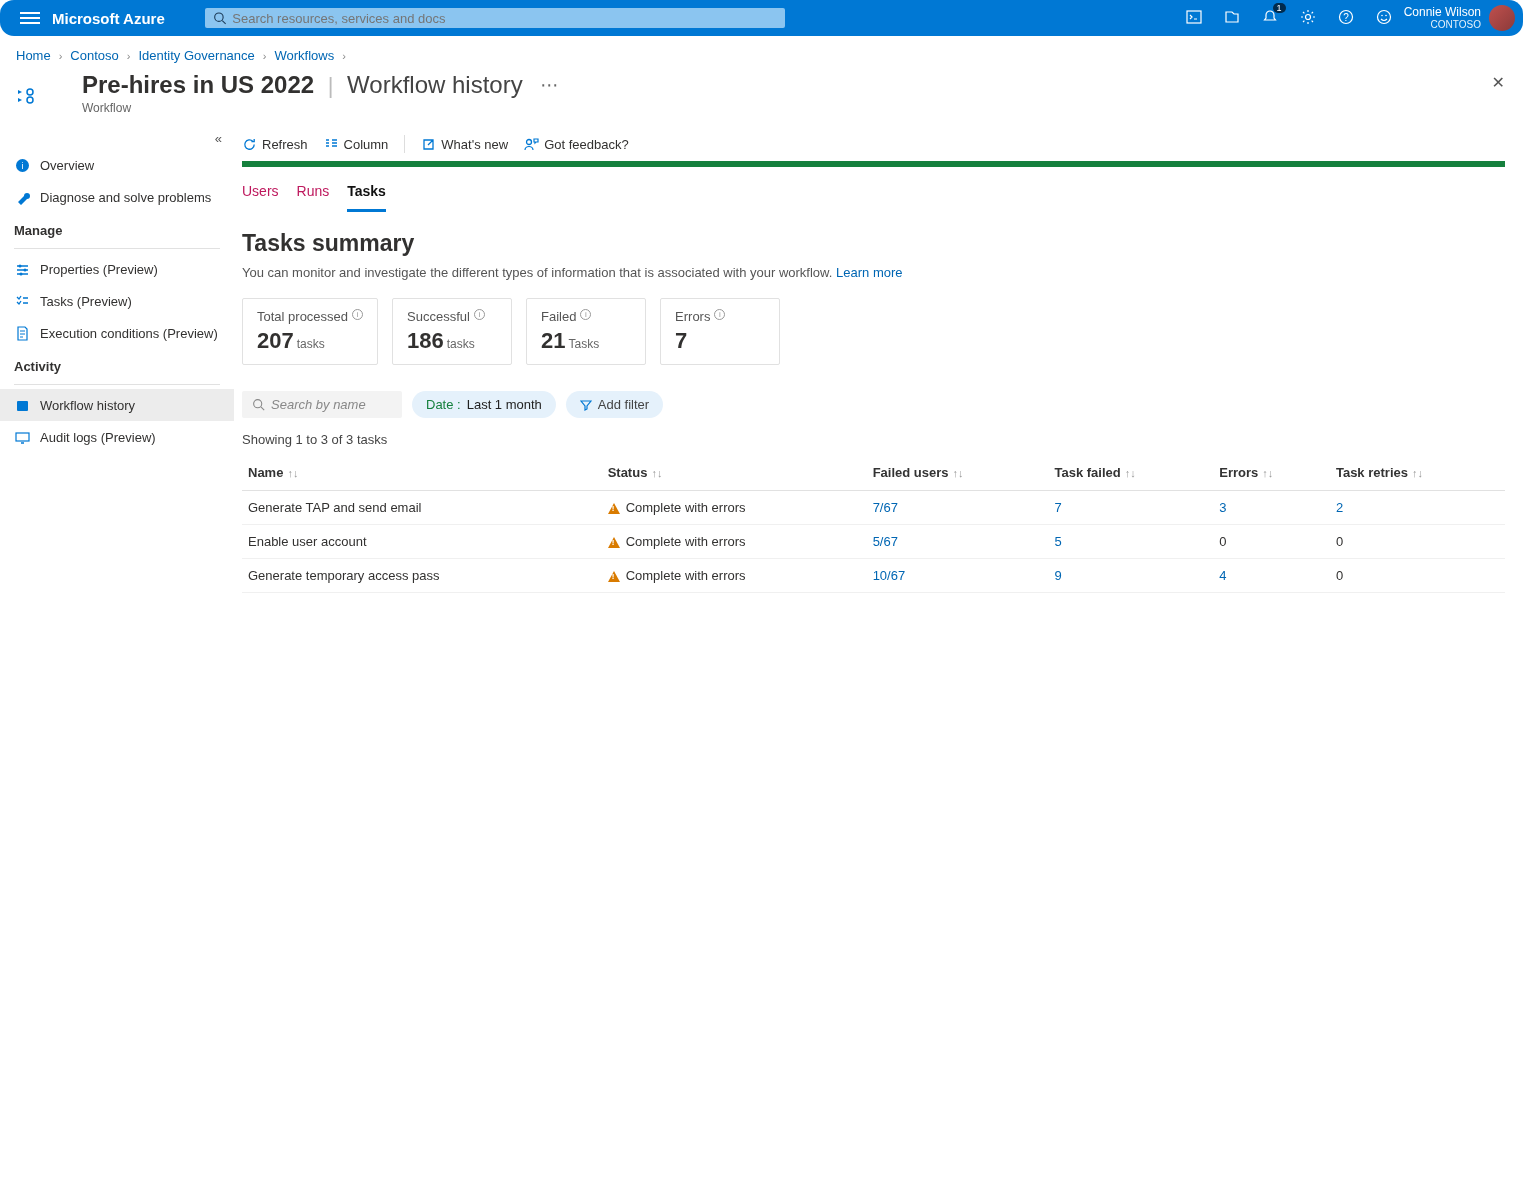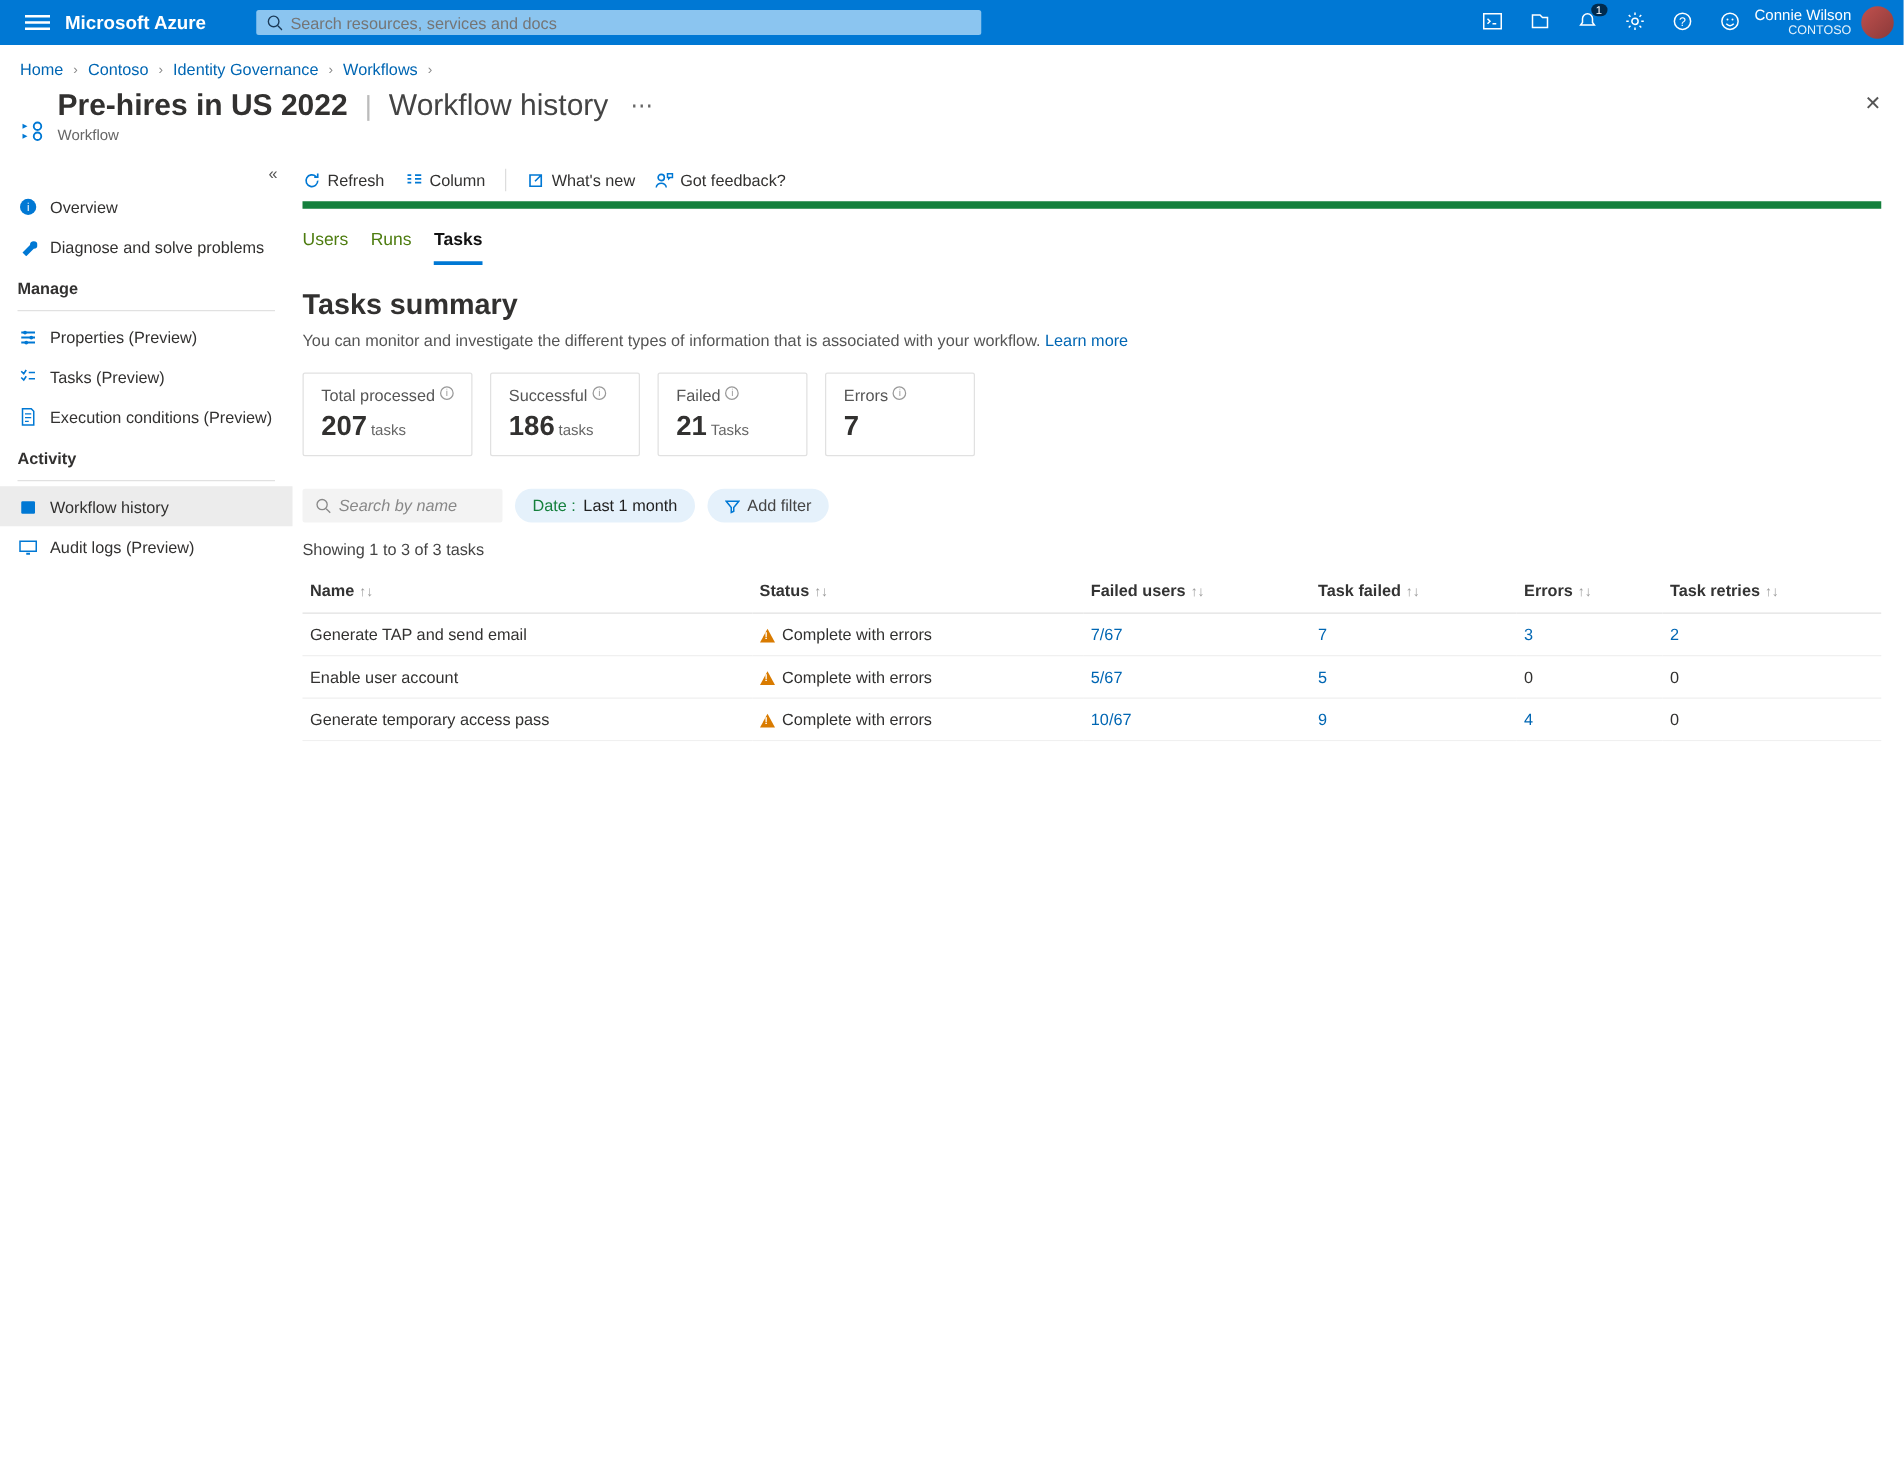--- a/index.html
+++ b/index.html
@@ -1,19 +1,19 @@
 <!DOCTYPE html>
 <html><head>
   <meta charset="utf-8">
   <style>
     * { box-sizing: border-box; margin: 0; padding: 0; }
     body { font-family: "Segoe UI", Arial, sans-serif; font-size: 13px; color: #323130; background: #fff; }
 
     
-    .topbar { background: #0078d4; height: 36px; display: flex; align-items: center; color: #fff; padding: 0 8px; }
+    .topbar { background: #0078d4; height: 36px; display: flex; align-items: center; color: #fff; padding: 0 8px; border-radius: 14px; }
     .hamburger { width: 20px; height: 20px; display: flex; flex-direction: column; justify-content: center; gap: 3px; margin: 0 12px; cursor: pointer; }
     .hamburger span { height: 2px; background: #fff; display: block; }
     .brand { font-size: 15px; font-weight: 600; margin-right: 40px; }
     .search-box { flex: 0 0 580px; background: #8bc5f0; border-radius: 2px; display: flex; align-items: center; padding: 4px 8px; color: #1b3a57; height: 20px; }
     .search-box input { background: transparent; border: none; outline: none; width: 100%; font-size: 13px; color: #1b3a57; }
     .search-box svg { margin-right: 6px; }
     .top-spacer { flex: 1; }
     .top-icons { display: flex; align-items: center; gap: 22px; margin-right: 12px; }
     .top-icons .icon-btn { position: relative; cursor: pointer; color: #fff; }
     .badge { position: absolute; top: -6px; right: -8px; background: #002b4e; color: #fff; font-size: 9px; border-radius: 8px; padding: 0 4px; }
@@ -21,21 +21,21 @@
     .user-name { font-size: 12px; }
     .user-tenant { font-size: 10px; opacity: .9; }
     .avatar { width: 26px; height: 26px; border-radius: 50%; background: linear-gradient(135deg,#c0504d,#8b3a3a); }
 
     
     .breadcrumb { display: flex; align-items: center; gap: 8px; padding: 12px 16px 8px; font-size: 13px; }
     .breadcrumb a { color: #0066b3; text-decoration: none; cursor: pointer; }
     .chev { color: #888; font-size: 11px; }
 
     
-    .page-head { display: flex; align-items: flex-end; padding: 0 16px 12px; position: relative; }
+    .page-head { display: flex; align-items: center; padding: 0 16px 12px; position: relative; gap: 36px; }
     .wf-icon { width: 20px; height: 20px; margin-right: 10px; margin-top: 6px; }
     .titles h1 { font-size: 24px; font-weight: 600; display: inline; }
     .titles .divider { color: #bbb; margin: 0 10px; font-size: 22px; font-weight: 300; }
     .titles .section-title { font-size: 24px; font-weight: 400; color: #444; }
     .dots { margin-left: 14px; color: #666; font-size: 18px; cursor: pointer; letter-spacing: 2px; position: relative; top: -2px; }
     .subtitle { font-size: 12px; color: #666; margin-top: 2px; }
     .close-x { position: absolute; right: 18px; top: 2px; font-size: 16px; cursor: pointer; color: #555; }
 
     
     .content { display: flex; }
@@ -48,21 +48,21 @@
     .side-icon { width: 16px; height: 16px; display: inline-flex; align-items: center; justify-content: center; }
 
     
     .main { flex: 1; padding: 0 18px 0 8px; }
     .toolbar { display: flex; align-items: center; gap: 16px; padding: 8px 0; border-bottom: 6px solid #15803d; }
     .toolbar .tbtn { display: flex; align-items: center; gap: 5px; cursor: pointer; color: #323130; font-size: 13px; }
     .toolbar .tbtn .blue { color: #0078d4; }
     .toolbar .vdiv { width: 1px; height: 18px; background: #ddd; }
 
     .tabs { display: flex; gap: 18px; padding: 10px 0 0; }
-    .tab { padding: 6px 0 10px; cursor: pointer; font-size: 14px; color: #4d7c0f; }
+    .tab { padding: 6px 0 10px; cursor: pointer; font-size: 14px; color: #be185d; }
     .tab.active { color: #111; border-bottom: 3px solid #0078d4; font-weight: 600; }
 
     h2.summary-title { font-size: 23px; font-weight: 600; margin: 18px 0 8px; }
     .summary-desc { color: #555; font-size: 13px; margin-bottom: 18px; }
     .summary-desc a { color: #0066b3; text-decoration: none; }
 
     .cards { display: flex; gap: 14px; margin-bottom: 26px; }
     .card { border: 1px solid #e1e1e1; border-radius: 2px; padding: 10px 14px; min-width: 120px; }
     .card-label { font-size: 13px; color: #555; display: flex; align-items: flex-start; gap: 4px; }
     .card-value { font-size: 22px; font-weight: 600; margin-top: 4px; }

